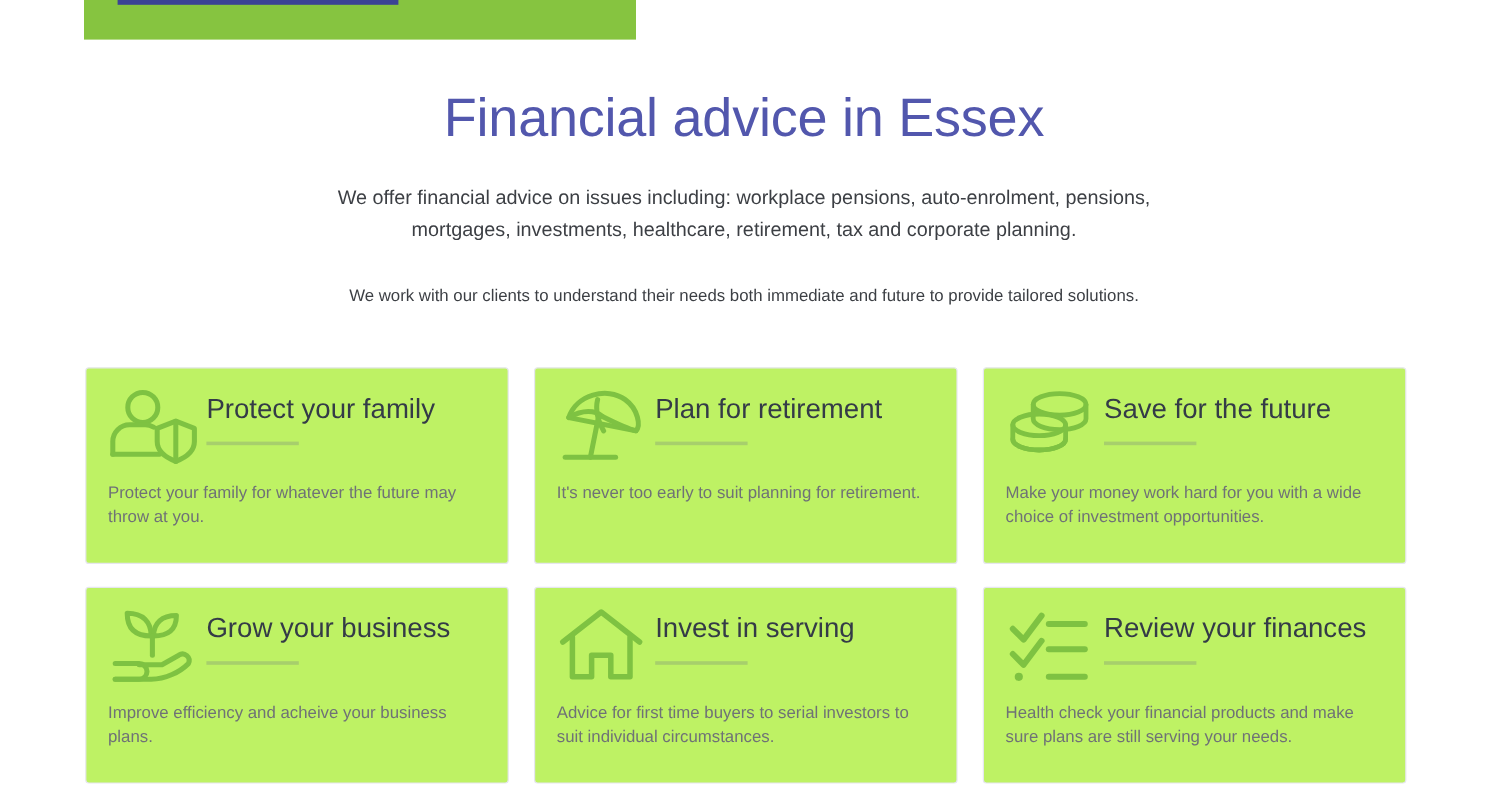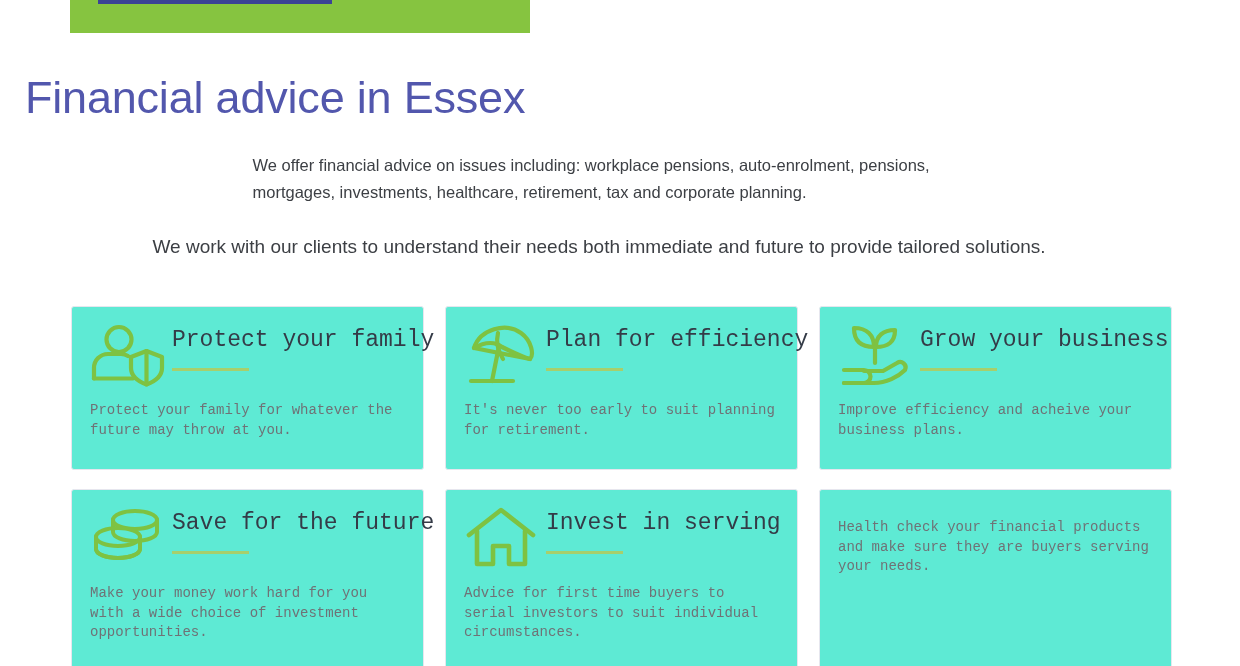--- a/index.html
+++ b/index.html
@@ -34,62 +34,61 @@
     position: absolute;
     left: 28px;
     top: 0;
     width: 234px;
     height: 4px;
     background: #3b4395;
   }
 
   
   .hero {
+    text-align: center;
     padding-top: 38px;
-    padding-left: 25px;
   }
   .page-title {
     margin: 0;
     font-size: 45px;
     font-weight: 400;
     line-height: 1.18;
     color: #5257ad;
     letter-spacing: -0.2px;
   }
   .intro {
     margin: 28px auto 0;
     max-width: 760px;
     font-size: 16.5px;
     line-height: 27px;
     color: #3c3f44;
   }
   .intro-2 {
     margin: 27px auto 0;
     max-width: 960px;
-    font-size: 19px;
+    font-size: 14px;
     line-height: 27px;
     color: #3c3f44;
   }
 
   
   .cards {
     margin: 46px auto 0;
     width: 1098px;
     display: grid;
     grid-template-columns: repeat(3, 353px);
     column-gap: 21px;
     row-gap: 19px;
   }
   .card {
     border: 1px solid #e6e6ee;
     border-radius: 3px;
-    background: #5eead4;
+    background: #bef264;
     padding: 14px 18px 29px 18px;
     min-height: 153px;
-    font-family: Liberation Mono, monospace;
   }
   .card-head {
     display: flex;
     align-items: flex-start;
     gap: 4px;
   }
   .card-icon {
     flex: 0 0 auto;
     width: 78px;
     height: 66px;
@@ -166,25 +165,44 @@
         <svg width="78" height="66" viewBox="0 0 78 66" fill="none" stroke="#7ec242" stroke-width="4.2" stroke-linecap="round" stroke-linejoin="round">
           <path d="M10 27 C16 8 42 1 57 12 C68 20 70 34 66 38 Z"></path>
           <path d="M10 27 C22 20 32 21 38 26"></path>
           <path d="M38 26 C48 31 58 36 66 38"></path>
           <path d="M34 12 C32 20 34 30 39 38"></path>
           <path d="M35 25 L28 60"></path>
           <path d="M7 60 H49"></path>
         </svg>
       </span>
       <div class="card-headtext">
-        <h2 class="card-title">Plan for efficiency</h2>
+        <h2 class="card-title">Plan for retirement</h2>
         <div class="rule"></div>
       </div>
     </div>
     <p class="card-body">It's never too early to suit planning for retirement.</p>
+  </div>
+
+  <div class="card">
+    <div class="card-head">
+      <span class="card-icon">
+        <svg width="78" height="66" viewBox="0 0 78 66" fill="none" stroke="#7ec242" stroke-width="4" stroke-linecap="round" stroke-linejoin="round">
+          <ellipse cx="45" cy="16" rx="22" ry="9"></ellipse>
+          <path d="M23 16 v12 c0 5 9.8 9 22 9 s22-4 22-9 V16"></path>
+          <ellipse cx="28" cy="33" rx="22" ry="9"></ellipse>
+          <path d="M6 33 v12 c0 5 9.8 9 22 9 s22-4 22-9 V33"></path>
+          <path d="M6 45 c0 5 9.8 9 22 9 s22-4 22-9"></path>
+        </svg>
+      </span>
+      <div class="card-headtext">
+        <h2 class="card-title">Save for the future</h2>
+        <div class="rule"></div>
+      </div>
+    </div>
+    <p class="card-body">Make your money work hard for you with a wide choice of investment opportunities.</p>
   </div>
 
   <div class="card">
     <div class="card-head">
       <span class="card-icon">
         <svg width="78" height="66" viewBox="0 0 78 66" fill="none" stroke="#7ec242" stroke-width="4.2" stroke-linecap="round" stroke-linejoin="round">
           <path d="M36 26 C36 14 29 7 16 7 C16 20 23 26 36 26 Z"></path>
           <path d="M38 26 C38 15 45 9 57 9 C57 21 50 26 38 26 Z"></path>
           <path d="M37 26 V42"></path>
           <path d="M6 49 h20 a6.5 6.5 0 0 1 0 13 H6"></path>
@@ -195,49 +213,46 @@
         <h2 class="card-title">Grow your business</h2>
         <div class="rule"></div>
       </div>
     </div>
     <p class="card-body">Improve efficiency and acheive your business plans.</p>
   </div>
 
   <div class="card">
     <div class="card-head">
       <span class="card-icon">
-        <svg width="78" height="66" viewBox="0 0 78 66" fill="none" stroke="#7ec242" stroke-width="4" stroke-linecap="round" stroke-linejoin="round">
-          <ellipse cx="45" cy="16" rx="22" ry="9"></ellipse>
-          <path d="M23 16 v12 c0 5 9.8 9 22 9 s22-4 22-9 V16"></path>
-          <ellipse cx="28" cy="33" rx="22" ry="9"></ellipse>
-          <path d="M6 33 v12 c0 5 9.8 9 22 9 s22-4 22-9 V33"></path>
-          <path d="M6 45 c0 5 9.8 9 22 9 s22-4 22-9"></path>
-        </svg>
-      </span>
-      <div class="card-headtext">
-        <h2 class="card-title">Save for the future</h2>
-        <div class="rule"></div>
-      </div>
-    </div>
-    <p class="card-body">Make your money work hard for you with a wide choice of investment opportunities.</p>
-  </div>
-
-  <div class="card">
-    <div class="card-head">
-      <span class="card-icon">
         <svg width="78" height="66" viewBox="0 0 78 66" fill="none" stroke="#7ec242" stroke-width="4.6" stroke-linecap="round" stroke-linejoin="round">
           <path d="M5 31 L37 6 L69 31"></path>
           <path d="M13 27 V60 H29 V42 H45 V60 H61 V27"></path>
         </svg>
       </span>
       <div class="card-headtext">
         <h2 class="card-title">Invest in serving</h2>
         <div class="rule"></div>
       </div>
     </div>
     <p class="card-body">Advice for first time buyers to serial investors to suit individual circumstances.</p>
   </div>
 
   <div class="card">
-    <p class="card-body">Health check your financial products and make sure they are buyers serving your needs.</p>
+    <div class="card-head">
+      <span class="card-icon">
+        <svg width="78" height="66" viewBox="0 0 78 66" fill="none" stroke="#7ec242" stroke-width="5" stroke-linecap="round" stroke-linejoin="round">
+          <path d="M6 20 L15 29 L30 9"></path>
+          <path d="M6 41 L15 50 L30 30"></path>
+          <circle cx="11" cy="60" r="3.4" fill="#7ec242" stroke="none"></circle>
+          <path d="M36 16 H66"></path>
+          <path d="M36 37 H66"></path>
+          <path d="M36 60 H66"></path>
+        </svg>
+      </span>
+      <div class="card-headtext">
+        <h2 class="card-title">Review your finances</h2>
+        <div class="rule"></div>
+      </div>
+    </div>
+    <p class="card-body">Health check your financial products and make sure plans are still serving your needs.</p>
   </div>
 
 </div>
 
 </body></html>

